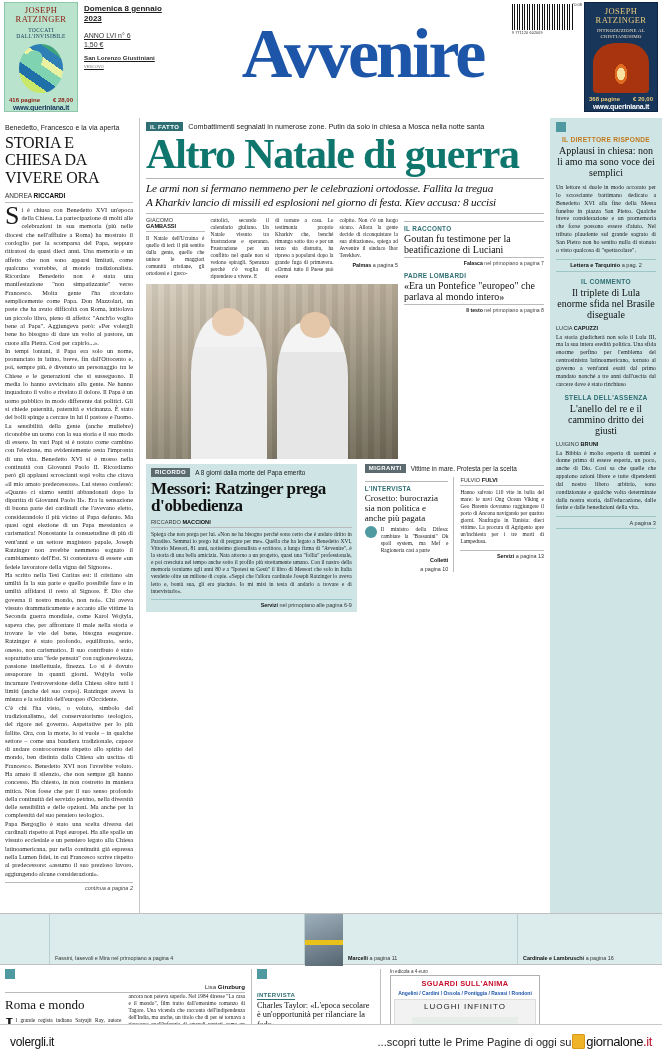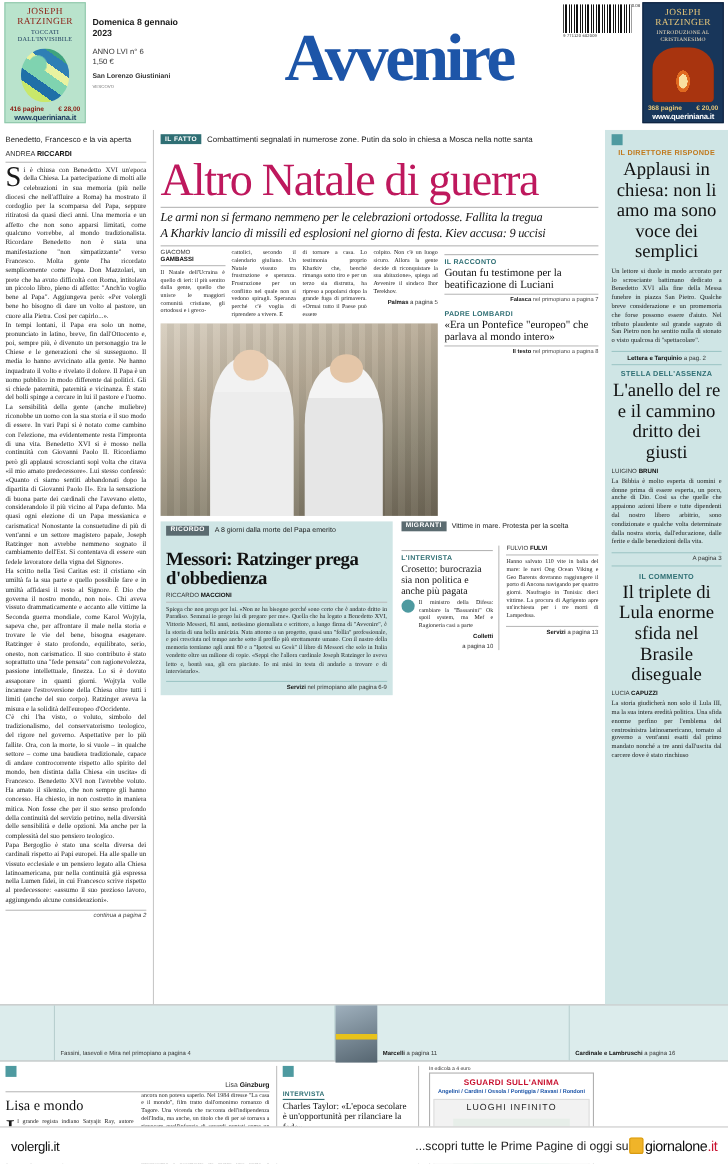--- a/index.html
+++ b/index.html
@@ -26,31 +26,31 @@
     width:44px; height:52px; border-radius:50%;
     background:
       radial-gradient(circle at 35% 30%, #7fd3b0 0 18%, transparent 19%),
       linear-gradient(35deg,#2f8f6e 0 12%,#c9e86a 12% 26%,#1f6fa8 26% 40%,#7fd3b0 40% 55%,#e9f2a0 55% 66%,#2e7fb5 66% 80%,#3fa37e 80% 100%);
     margin-top:4px;
   }
   .ad-left .pr { width:100%; display:flex; justify-content:space-between; padding:0 4px; margin-top:4px;
     font-size:6px; font-weight:bold; color:#8b1a10;}
   .ad-left .url { font-size:7px; font-weight:bold; color:#18365a; margin-top:1px; letter-spacing:-.2px;}
 
-  .issue-info { position:absolute; left:84px; top:16px; width:88px; color:#1a1a1a; }
+  .issue-info { position:absolute; left:84px; top:4px; width:88px; color:#1a1a1a;text-decoration:underline; }
   .issue-info .dt { font-size:8px; font-weight:bold; line-height:1.25; }
   .issue-info .anno { font-size:7px; margin-top:8px; color:#333; }
   .issue-info .price { font-size:7px; margin-top:2px; color:#333; }
   .issue-info .saint { font-size:6.2px; margin-top:6px; color:#333; line-height:1.2; font-weight:bold;}
   .issue-info .tiny { font-size:4px; margin-top:3px; color:#777; }
 
   .logo-wrap { position:absolute; left:175px; top:6px; width:375px; height:96px; }
   .logo-wrap .logo {
     font-family:"Liberation Serif", serif;
-    font-size:61px; line-height:96px; color:#1d55a8; font-weight:bold;
+    font-size:70px; line-height:96px; color:#1d55a8; font-weight:bold;
     letter-spacing:-3px; text-align:center;
   }
   .barcode { position:absolute; right:88px; top:4px; width:62px; height:34px; }
   .barcode .bars { height:26px; width:100%;
     background:repeating-linear-gradient(90deg,#111 0 1px, #fff 1px 2px, #111 2px 3.4px, #fff 3.4px 5px);}
   .barcode .num { font-size:3.6px; color:#222; margin-top:1px; letter-spacing:.2px;}
   .dateno { position:absolute; right:80px; top:2px; font-size:4px; color:#333; }
 
   .ad-right {
     position:absolute; right:4px; top:2px; width:74px; height:110px;
@@ -83,27 +83,27 @@
   
   .lead-kicker { font-size:7px; color:#222; margin-bottom:3px; }
   .lead-title { font-family:"Liberation Serif", serif; font-size:16px; line-height:1.08; color:#111; font-weight:400; letter-spacing:-.2px;}
   .byline { font-size:6.5px; color:#333; margin:6px 0 3px; border-bottom:1px solid #bbb; padding-bottom:3px;}
   .byline b { color:#111; }
   .body-text { font-family:"Liberation Serif", serif; font-size:6.3px; line-height:1.32; color:#1a1a1a; text-align:justify; }
   .dropcap::first-letter { float:left; font-size:26px; line-height:20px; padding-right:2px; font-family:"Liberation Serif", serif; }
   .contin { font-size:5.5px; font-style:italic; text-align:right; color:#444; margin-top:4px; border-top:1px solid #bbb; padding-top:2px;}
 
   
-  .tag-row { display:flex; align-items:center; gap:5px; margin-bottom:13px; }
+  .tag-row { display:flex; align-items:center; gap:5px; margin-bottom:3px; }
   .tag { background:#2f6f74; color:#fff; font-size:6px; font-weight:bold; padding:1.5px 4px; letter-spacing:.4px;}
   .tag.grey { background:#5b6b70; }
   .tag-text { font-size:7.2px; color:#1a1a1a; }
   .headline {
-    font-family:"Liberation Serif", serif; font-weight:normal;
-    font-size:42px; line-height:.96; color:#be185d; letter-spacing:-1.2px; margin:1px 0 3px;
+    font-family:"Liberation Serif", serif; font-weight:bold;
+    font-size:42px; line-height:.96; color:#0f766e; letter-spacing:-1.2px; margin:1px 0 3px;
   }
   .subhead { font-family:"Liberation Serif", serif; font-style:italic; font-size:11.2px; line-height:1.18; color:#111; letter-spacing:-.2px;}
   .rule { border-top:1px solid #b5b5b5; margin:4px 0 3px; }
 
   .cols4 { display:flex; gap:6px; }
   .cols4 > div { flex:1; }
   .small-by { font-size:5.6px; color:#333; border-bottom:1px solid #bbb; padding-bottom:2px; margin-bottom:3px;}
   .small-by b { color:#111; }
   .micro { font-family:"Liberation Serif", serif; font-size:5.4px; line-height:1.3; text-align:justify; color:#1a1a1a;}
   .refline { font-size:5.4px; text-align:right; margin-top:3px; color:#333;}
@@ -132,21 +132,21 @@
 
   .sub-tag { color:#2f6f74; font-size:6.4px; font-weight:bold; letter-spacing:.3px; margin-bottom:1px;}
   .sub-title { font-family:"Liberation Serif", serif; font-size:10px; line-height:1.12; color:#111; }
   .mini-ref { font-size:5.2px; text-align:right; color:#444; border-top:1px solid #bbb; margin-top:2px; padding-top:1.5px;}
   .mini-ref b { color:#111; }
 
   
   .sq { width:10px; height:10px; background:#4e9aa0; margin-bottom:4px;}
   .sb-tag { color:#c07a1e; font-size:6.6px; font-weight:bold; letter-spacing:.3px; text-align:center; margin:4px 0 2px;}
   .sb-tag.teal { color:#2f6f74; }
-  .sb-title { font-family:"Liberation Serif", serif; font-size:17px; line-height:1.1; text-align:center; color:#111; }
+  .sb-title { font-family:"Liberation Serif", serif; font-size:10px; line-height:1.1; text-align:center; color:#111; }
   .sb-by { font-size:5.6px; color:#333; margin:5px 0 3px; }
   .sb-by b { color:#111; }
   .sb-body { font-family:"Liberation Serif", serif; font-size:5.9px; line-height:1.33; text-align:justify; color:#1a1a1a;}
   .sb-ref { font-size:5.6px; text-align:center; color:#333; border-top:1px solid #9ec6c6; border-bottom:1px solid #9ec6c6; margin-top:4px; padding:2.5px 0;}
   .sb-ref b { color:#111; }
   .sb-ref.right { text-align:right; border-bottom:none;}
 
   
   .strip { display:flex; height:52px; border-top:1px solid #c0c0c0; border-bottom:1px solid #c0c0c0; background:#dcecec;}
   .strip .c { border-right:1px solid #b8cfcf; padding:3px 5px; position:relative;}
@@ -236,20 +236,21 @@
       </div>
       <div class="url">www.queriniana.it</div>
     </div>
   </div>
 
 
   <div class="main">
 
     <div class="col-left">
       <div class="lead-kicker">Benedetto, Francesco e la via aperta</div>
+      <div class="lead-title">STORIA E CHIESA DA VIVERE ORA</div>
       <div class="byline">
         <span>ANDREA</span>
         <b>RICCARDI</b>
       </div>
       <p class="body-text dropcap">Si è chiusa con Benedetto XVI un'epoca della Chiesa. La partecipazione di molti alle celebrazioni in sua memoria (più nelle diocesi che nell'affluire a Roma) ha mostrato il cordoglio per la scomparsa del Papa, seppure ritiratosi da quasi dieci anni. Una memoria e un affetto che non sono apparsi limitati, come qualcuno vorrebbe, al mondo tradizionalista. Ricordare Benedetto non è stata una manifestazione "non simpatizzante" verso Francesco. Molta gente l'ha ricordato semplicemente come Papa. Don Mazzolari, un prete che ha avuto difficoltà con Roma, intitolava un piccolo libro, pieno di affetto: "Anch'io voglio bene al Papa". Aggiungeva però: «Per volergli bene ho bisogno di dare un volto al pastore, un cuore alla Pietra. Così per capirlo...».</p>
       <p class="body-text">In tempi lontani, il Papa era solo un nome, pronunciato in latino, breve, fin dall'Ottocento e, poi, sempre più, è divenuto un personaggio tra le Chiese e le generazioni che si susseguono. Il media lo hanno avvicinato alla gente. Ne hanno inquadrato il volto e rivelato il dolore. Il Papa è un uomo pubblico in modo differente dai politici. Gli si chiede paternità, paternità e vicinanza. È stato del bolli spinge a cercare in lui il pastore e l'uomo. La sensibilità della gente (anche muliebre) riconobbe un uomo con la sua storia e il suo modo di essere. In vari Papi si è notato come cambino con l'elezione, ma evidentemente resta l'impronta di una vita. Benedetto XVI si è mosso nella continuità con Giovanni Paolo II. Ricordiamo però gli applausi scroscianti sopì volta che citava «il mio amato predecessore». Lui stesso confessò: «Quanto ci siamo sentiti abbandonati dopo la dipartita di Giovanni Paolo II». Era la sensazione di buona parte dei cardinali che l'avevano eletto, considerandolo il più vicino al Papa defunto. Ma quasi ogni elezione di un Papa messianica e carismatica! Nonostante la consuetudine di più di vent'anni e un settore magistero papale, Joseph Ratzinger non avrebbe nemmeno sognato il cambiamento dell'Est. Si contentava di essere «un fedele lavoratore della vigna del Signore».</p>
       <p class="body-text">Ha scritto nella Tesi Caritas est: il cristiano «in umiltà fa la sua parte e quello possibile fare e in umiltà affidarsi il resto al Signore. È Dio che governa il nostro mondo, non noi». Chi aveva vissuto drammaticamente e accanto alle vittime la Seconda guerra mondiale, come Karol Wojtyla, sapeva che, per affrontare il male nella storia e trovare le vie del bene, bisogna esagerare. Ratzinger è stato profondo, equilibrato, serio, onesto, non carismatico. Il suo contributo è stato soprattutto una "fede pensata" con ragionevolezza, passione intellettuale, finezza. Lo si è dovuto assaporare in quanti giorni. Wojtyla volle incarnare l'estroversione della Chiesa oltre tutti i limiti (anche del suo corpo). Ratzinger aveva la misura e la solidità dell'europeo d'Occidente.</p>
       <p class="body-text">C'è chi l'ha visto, o voluto, simbolo del tradizionalismo, del conservatorismo teologico, del rigore nel governo. Aspettative per lo più fallite. Ora, con la morte, lo si vuole – in qualche settore – come una baudiera tradizionale, capace di andare controcorrente rispetto allo spirito del mondo, ben distinta dalla Chiesa «in uscita» di Francesco. Benedetto XVI non l'avrebbe voluto. Ha amato il silenzio, che non sempre gli hanno concesso. Ha chiesto, in non costretto in maniera mitica. Non fosse che per il suo senso profondo della continuità del servizio petrino, nella diversità delle sensibilità e delle opzioni. Ma anche per la complessità del suo pensiero teologico.</p>
       <p class="body-text">Papa Bergoglio è stato una scelta diversa dei cardinali rispetto ai Papi europei. Ha alle spalle un vissuto ecclesiale e un pensiero legato alla Chiesa latinoamericana, pur nella continuità già espressa nella Lumen fidei, in cui Francesco scrive rispetto al predecessore: «assumo il suo prezioso lavoro, aggiungendo alcune considerazioni».</p>
       <div class="contin">continua a pagina 2</div>
@@ -257,21 +258,21 @@
 
     <div class="col-center">
 
       <div class="tag-row">
         <span class="tag">IL FATTO</span>
         <span class="tag-text">Combattimenti segnalati in numerose zone. Putin da solo in chiesa a Mosca nella notte santa</span>
       </div>
       <div class="headline">Altro Natale di guerra</div>
       <div class="rule"></div>
       <div class="subhead">Le armi non si fermano nemmeno per le celebrazioni ortodosse. Fallita la tregua</div>
-      <div class="subhead">A Kharkiv lancio di missili ed esplosioni nel giorno di festa. Kiev accusa: 9 uccisi</div>
+      <div class="subhead">A Kharkiv lancio di missili ed esplosioni nel giorno di festa. Kiev accusa: 8 uccisi</div>
       <div class="rule"></div>
 
       <div style="display:flex; gap:6px;">
         <div style="flex:1.95;">
           <div class="cols4">
             <div>
               <div class="small-by">
                 <span>GIACOMO</span>
                 <b>GAMBASSI</b>
               </div>
@@ -382,42 +383,42 @@
       <div>
         <div class="sb-tag">IL DIRETTORE RISPONDE</div>
         <div class="sb-title">Applausi in chiesa: non li amo ma sono voce dei semplici</div>
         <div class="sb-body" style="margin-top:6px;">Un lettore si duole in modo accorato per lo scrosciante battimano dedicato a Benedetto XVI alla fine della Messa funebre in piazza San Pietro. Qualche breve considerazione e un promemoria che forse possono essere d'aiuto. Nel tributo plaudente sul grande sagrato di San Pietro non ho sentito nulla di stonato o visto qualcosa di "spettacolare".</div>
         <div class="sb-ref">
           <b>Lettera e Tarquinio</b>
           <span>a pag. 2</span>
         </div>
       </div>
 
+      <div style="margin-top:6px;">
+        <div class="sb-tag teal">IL COMMENTO</div>
+        <div class="sb-title">Il triplete di Lula enorme sfida nel Brasile diseguale</div>
+        <div class="sb-by">
+          <span>LUCIA</span>
+          <b>CAPUZZI</b>
+        </div>
+        <div class="sb-body">La storia giudicherà non solo il Lula III, ma la sua intera eredità politica. Una sfida enorme perfino per l'emblema del centrosinistra latinoamericano, tornato al governo a vent'anni esatti dal primo mandato nonché a tre anni dall'uscita dal carcere dove è stato rinchiuso</div>
+      </div>
+
       <div style="margin-top:5px;">
         <div class="sb-tag teal">STELLA DELL'ASSENZA</div>
         <div class="sb-title">L'anello del re e il cammino dritto dei giusti</div>
         <div class="sb-by">
           <span>LUIGINO</span>
           <b>BRUNI</b>
         </div>
         <div class="sb-body">La Bibbia è molto esperta di uomini e donne prima di essere esperta, un poco, anche di Dio. Così sa che quelle che appaiono azioni libere e tutte dipendenti dal nostro libero arbitrio, sono condizionate e qualche volta determinate dalla nostra storia, dall'educazione, dalle ferite e dalle benedizioni della vita.</div>
         <div class="sb-ref right" style="border-bottom:1px solid #9ec6c6;">
           <span>A pagina 3</span>
         </div>
       </div>
-
-      <div style="margin-top:6px;">
-        <div class="sb-tag teal">IL COMMENTO</div>
-        <div class="sb-title">Il triplete di Lula enorme sfida nel Brasile diseguale</div>
-        <div class="sb-by">
-          <span>LUCIA</span>
-          <b>CAPUZZI</b>
-        </div>
-        <div class="sb-body">La storia giudicherà non solo il Lula III, ma la sua intera eredità politica. Una sfida enorme perfino per l'emblema del centrosinistra latinoamericano, tornato al governo a vent'anni esatti dal primo mandato nonché a tre anni dall'uscita dal carcere dove è stato rinchiuso</div>
-      </div>
     </div>
   </div>
 
   <div class="strip">
     <div class="c" style="width:50px;"></div>
     <div class="c" style="width:255px;">
       <span class="cap">Fassini, Iasevoli e Mira nel primopiano a pagina 4</span>
     </div>
     <div class="stripphoto">
         <div class="y"></div>
@@ -438,21 +439,21 @@
 
   <div class="bottom">
     <div class="bz-left">
       <div class="sq"></div>
       <div class="bz-author">
         <span>Lisa</span>
         <b>Ginzburg</b>
       </div>
       <div style="display:flex; gap:7px;">
         <div style="flex:1;">
-          <div class="bz-title">Lisa e mondo</div>
+          <div class="bz-title">Roma e mondo</div>
           <div class="micro dropcap" style="font-size:5.4px;">Il grande regista indiano Satyajit Ray, autore della meravigliosa "Trilogia di Apu" e di moltissime altre pellicole non abbastanza note in Italia, raccontò che la sua infanzia era stata come un «bioscopio personale»: la costante sorpresa di un guardare grazie a un proiettore inventato. Passava lunghi pomeriggi d'estate nella grande casa a Calcutta osservando auto, biciclette, risciò muoversi in direzione diverse e l'incanto di quel guardare della porta d'ingresso davanti al quale aveva avuto l'idea di collocare un piccolo dispositivo per tutto il tempo estraneo. Il principio della fotografia, ma lui non lo sapeva. Era il suo destino di regista, ma</div>
         </div>
         <div style="flex:1;">
           <div class="micro" style="font-size:5.4px;">ancora non poteva saperlo. Nel 1984 diresse "La casa e il mondo", film tratto dall'omonimo romanzo di Tagore. Una vicenda che racconta dell'indipendenza dell'India, ma anche, un titolo che di per sé tornava a rievocare quell'infanzia di sguardi puntati come un proiettore sul mondo fuori. In un documentario-omaggio dedicatogli da Goutan Gosh, Ray peraltro racconta che quando non era sui set a filmare, non usciva mai di casa. La realtà aveva imparato prestissimo a osservarla da dietro una porta, e l'incanto di quel guardare appartato ma infallibile non lo ha lasciato mai, di film in film affinando e ricordernando il suo sguardo intriso di magia e di poesia.</div>
         </div>
       </div>
     </div>
 
     <div class="bz-mid">
       <div class="sq"></div>

